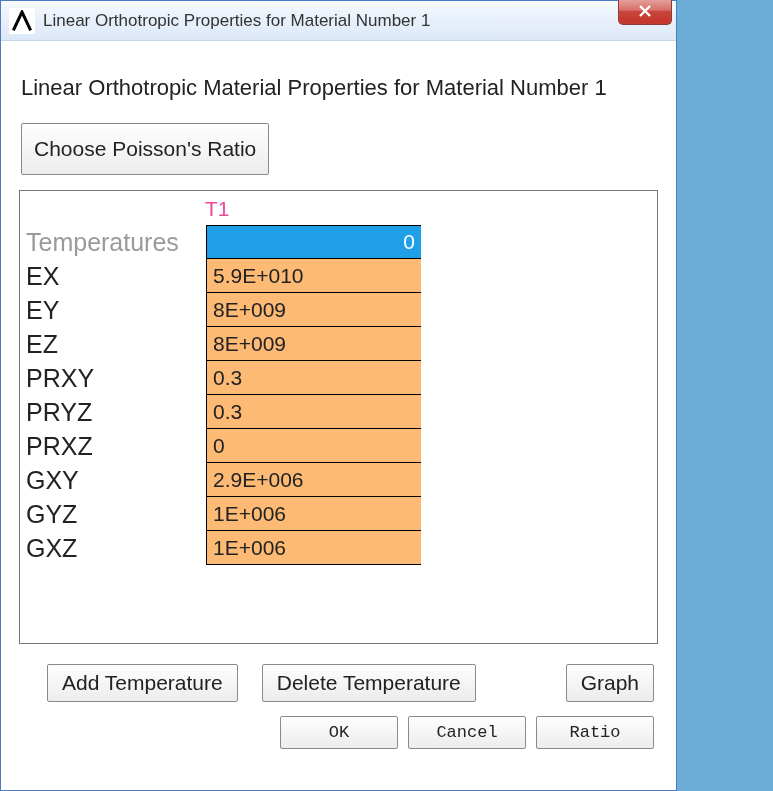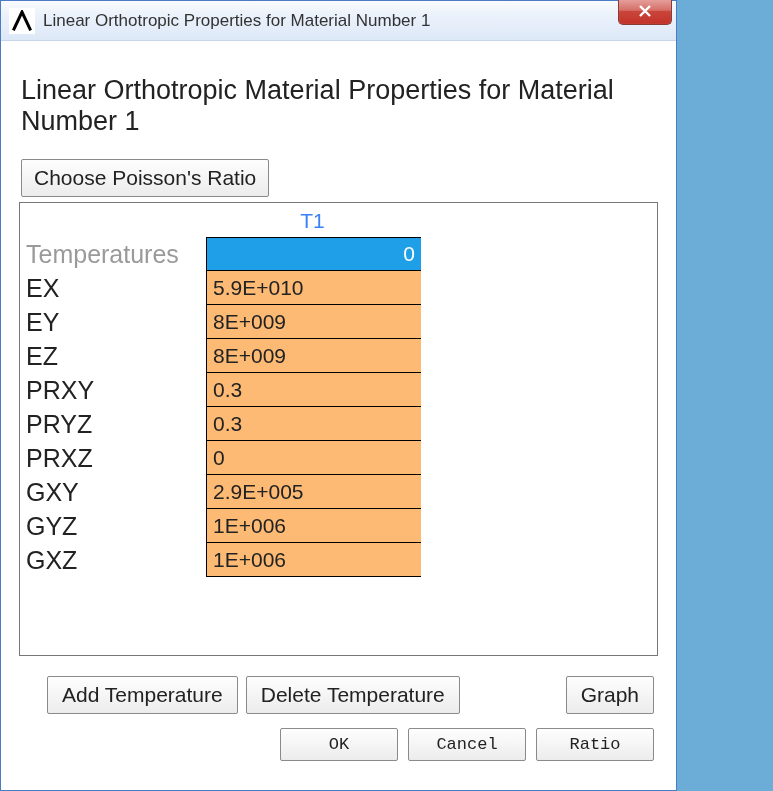--- a/index.html
+++ b/index.html
@@ -65,52 +65,52 @@
   }
   
   .client {
     flex: 1;
     background: #fff;
     padding: 20px 18px 10px 18px;
     display: flex;
     flex-direction: column;
   }
   .heading {
-    font-size: 27px;
+    font-size: 22px;
     color: #222;
     margin: 14px 0 22px 2px;
   }
   .choose-btn {
     display: inline-block;
     align-self: flex-start;
     font-size: 21px;
-    padding: 6px 12px;
+    padding: 13px 12px;
     background: linear-gradient(to bottom, #fefefe, #ececec);
     border: 1px solid #8a8a8a;
     border-radius: 2px;
     color: #222;
-    margin: 0 0 6px 2px;
+    margin: 0 0 16px 2px;
     position: relative;
     z-index: 2;
   }
   
   .grid-panel {
     margin-top: -1px;
     border: 1px solid #777;
     background: #fff;
     height: 454px;
     position: relative;
   }
   .grid-inner {
     padding: 6px 0 0 0;
   }
   .col-header {
-    text-align: center;
-    font-size: 21px;
-    color: #3b82f6;
+    text-align: left;
+    font-size: 21px;
+    color: #ec4899;
     margin-left: 185px;
     width: 215px;
     margin-bottom: 4px;
   }
   .row {
     display: flex;
     align-items: stretch;
     height: 34px;
   }
   .row-label {
@@ -143,21 +143,21 @@
   .btn {
     font-size: 21px;
     padding: 6px 14px;
     background: linear-gradient(to bottom, #fefefe, #ececec);
     border: 1px solid #8a8a8a;
     border-radius: 2px;
     color: #222;
   }
   .row-buttons-1 {
     display: flex;
-    gap: 8px;
+    gap: 24px;
     margin: 20px 0 0 28px;
     align-items: center;
   }
   .row-buttons-1 .graph-btn { margin-left: auto; margin-right: 4px; }
   .row-buttons-2 {
     display: flex;
     justify-content: flex-end;
     gap: 10px;
     margin: 14px 4px 4px 0;
   }
@@ -223,21 +223,21 @@
         <div class="row">
           <div class="row-label">PRYZ</div>
           <div class="value-cell">0.3</div>
         </div>
         <div class="row">
           <div class="row-label">PRXZ</div>
           <div class="value-cell">0</div>
         </div>
         <div class="row">
           <div class="row-label">GXY</div>
-          <div class="value-cell">2.9E+005</div>
+          <div class="value-cell">2.9E+006</div>
         </div>
         <div class="row">
           <div class="row-label">GYZ</div>
           <div class="value-cell">1E+006</div>
         </div>
         <div class="row">
           <div class="row-label">GXZ</div>
           <div class="value-cell">1E+006</div>
         </div>
       </div>

